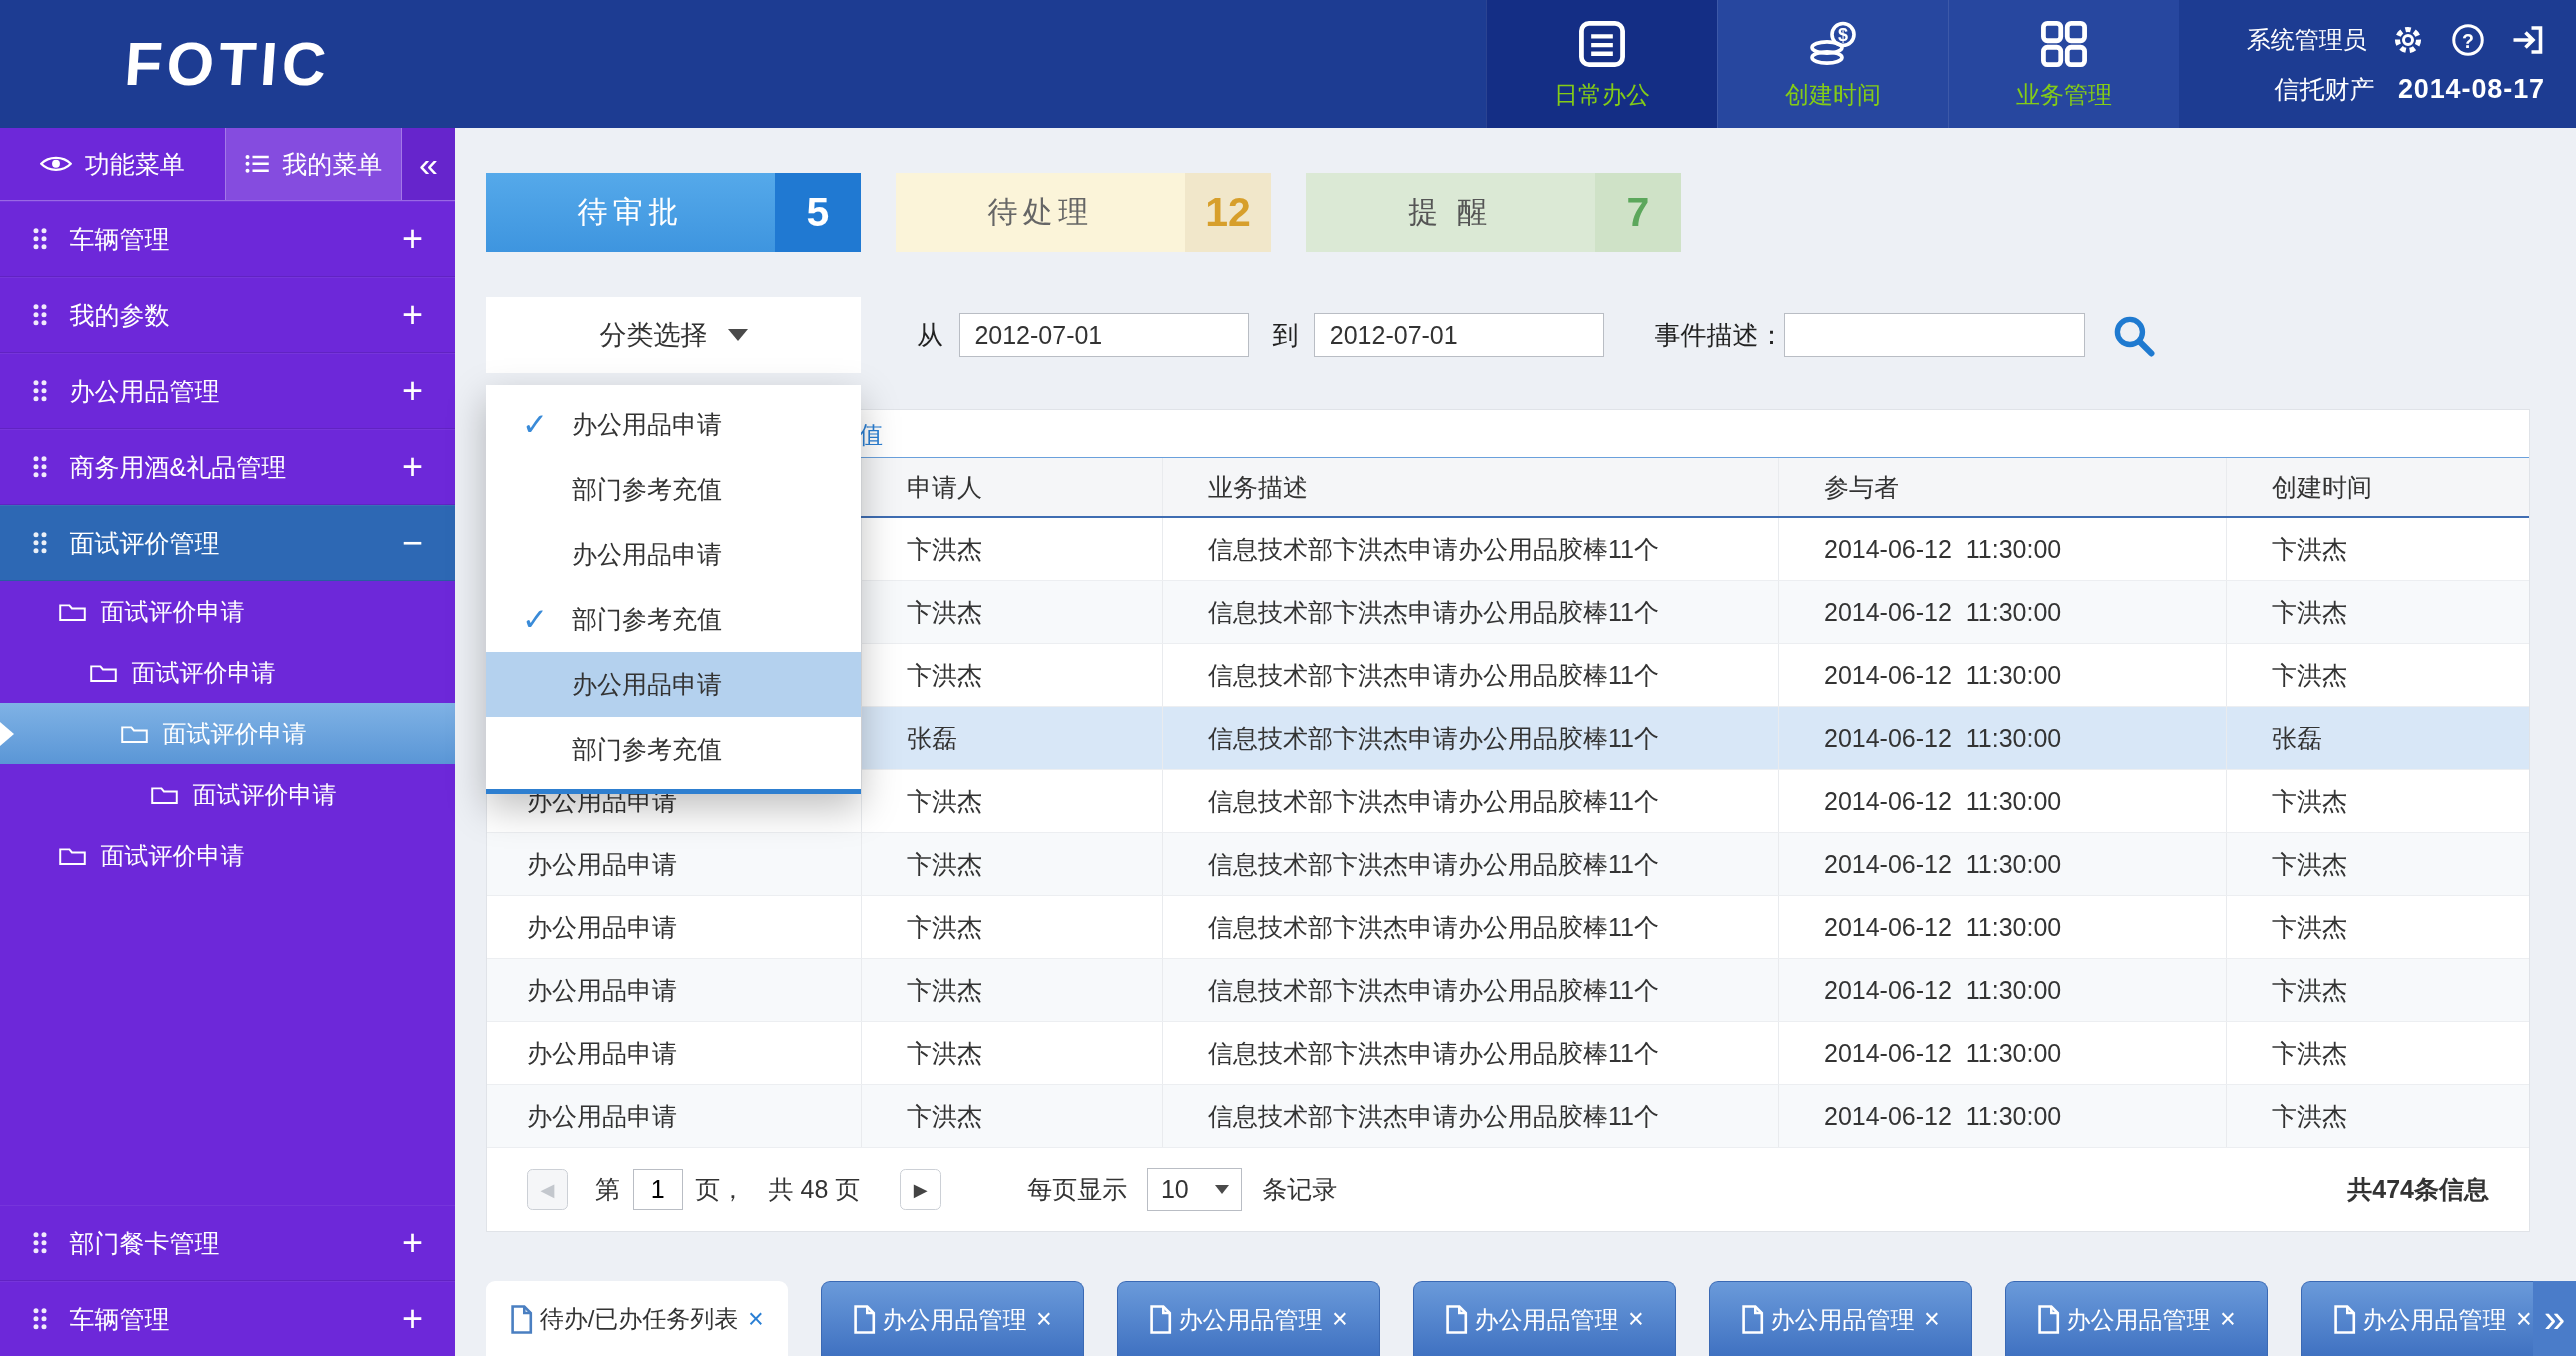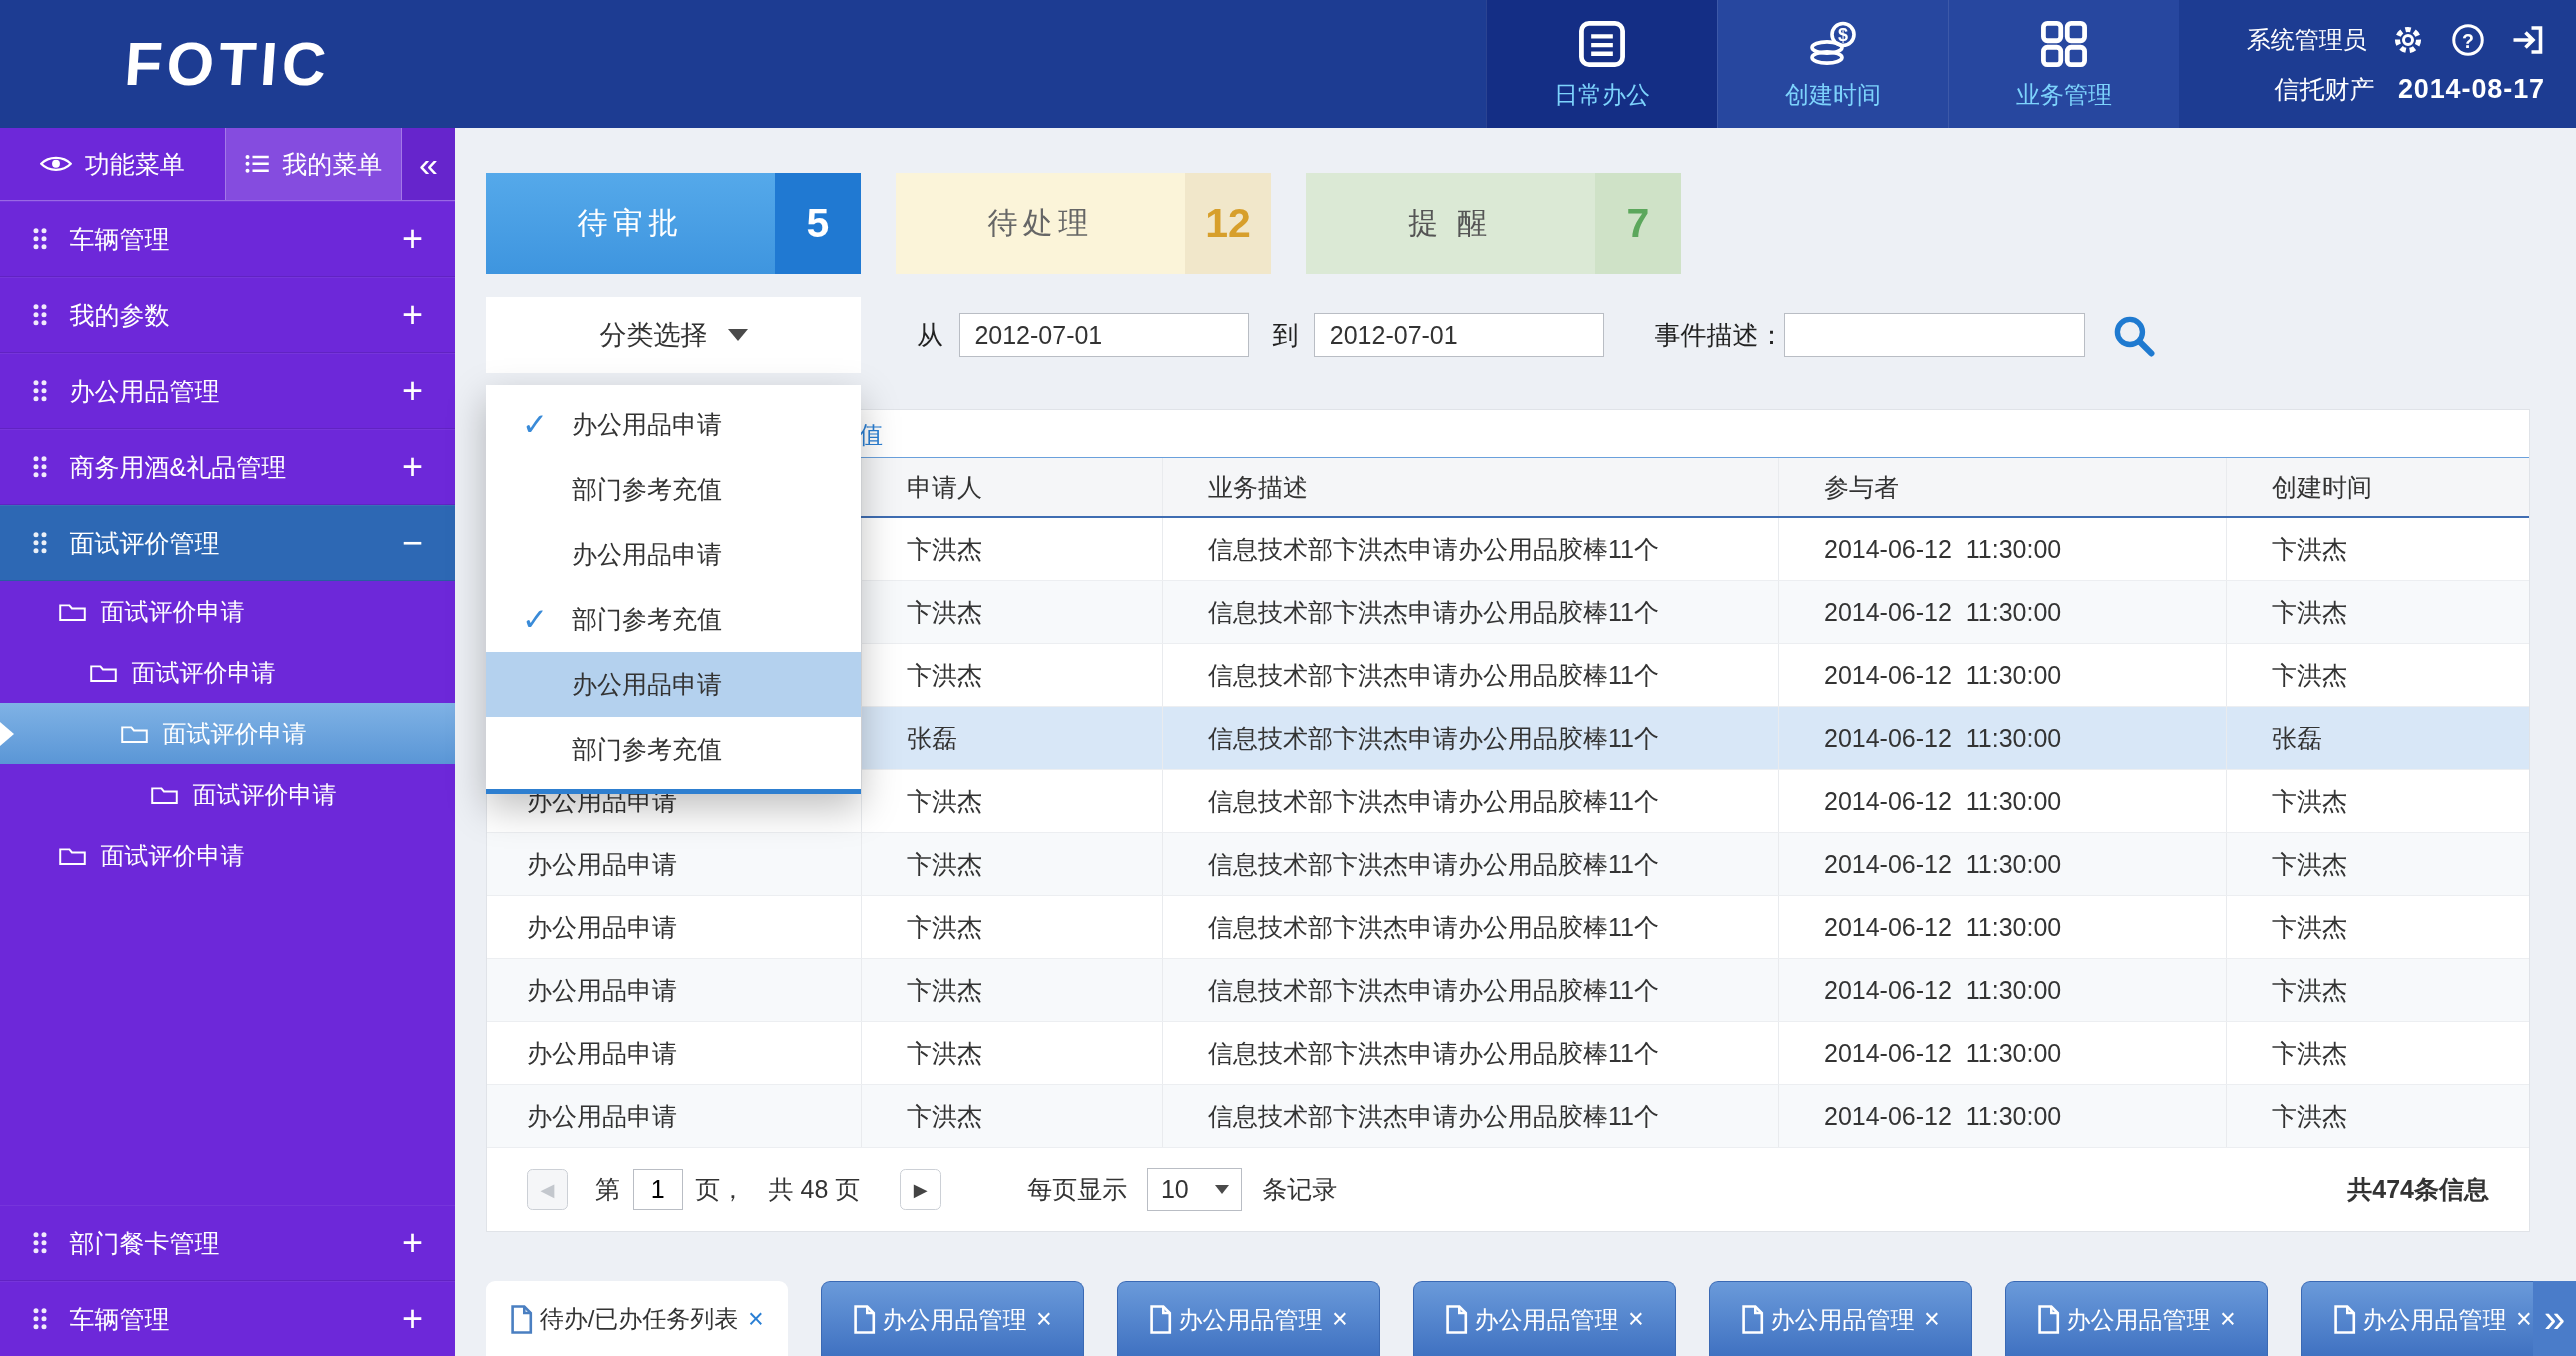--- a/index.html
+++ b/index.html
@@ -7,21 +7,21 @@
        font-family:"Liberation Sans","DejaVu Sans",sans-serif;font-size:25px;color:#333;}
 
   
   .header{position:absolute;left:0;top:0;width:100%;height:128px;background:#1d3c92;}
   .logo-box{position:absolute;left:0;top:0;width:455px;height:128px;display:flex;align-items:center;justify-content:center;}
   .logo{color:#fff;font-size:61px;font-weight:800;letter-spacing:4.5px;transform:skewX(-4deg);}
   .nav-tabs{position:absolute;left:1486px;top:0;height:128px;display:flex;}
   .nav-tab{width:230px;height:128px;display:flex;flex-direction:column;align-items:center;justify-content:center;gap:9px;
            background:#27479f;border-left:0.9px solid rgba(255,255,255,.10);cursor:pointer;}
   .nav-tab.active{background:#142e85;}
-  .nt-label{color:#7dd3fc;font-size:24px;}
+  .nt-label{color:#84cc16;font-size:24px;}
   .nav-ic{width:52px;height:52px;}
   .user-area{position:absolute;right:31px;top:0;height:128px;display:flex;flex-direction:column;justify-content:center;align-items:flex-end;gap:14.4px;color:#fff;}
   .user-row{display:flex;align-items:center;gap:23.4px;}
   .u-role{font-size:24px;} .u-dept{font-size:25px;}
   .u-date{font-size:27px;font-weight:bold;letter-spacing:0.9px;}
   .hicon{width:36px;height:36px;display:inline-flex;cursor:pointer;}
 
   
   .sidebar{position:absolute;left:0;top:128px;width:455px;height:1229px;background:#6d28d9;overflow:hidden;}
   .side-tabs{height:72px;display:flex;align-items:stretch;border-bottom:1.8px solid rgba(255,255,255,.30);}
@@ -39,21 +39,21 @@
   .lvl1{padding-left:59px}.lvl2{padding-left:90px}.lvl3{padding-left:121px}.lvl4{padding-left:151px}
   .tree-item.selected{background:linear-gradient(180deg,#7fb2e5,#5a96d6);}
   .tree-item.selected::before{content:"";position:absolute;left:0;top:50%;transform:translateY(-50%);
       border-top:12.6px solid transparent;border-bottom:12.6px solid transparent;border-left:14.4px solid #fff;}
   .tree-ic{display:inline-flex;}
   .side-bottom{position:absolute;left:0;bottom:0;width:100%;}
 
   
   .main{position:absolute;left:455px;top:128px;width:2121px;height:1229px;background:#edf0f5;}
   .cards{position:absolute;left:31px;top:45px;display:flex;gap:35px;}
-  .card{width:375px;height:101px;display:flex;cursor:pointer;}
+  .card{width:375px;height:79px;display:flex;cursor:pointer;}
   .card-label{flex:1;display:flex;align-items:center;justify-content:center;font-size:30px;letter-spacing:5.4px;}
   .card-num{width:86px;display:flex;align-items:center;justify-content:center;font-size:41px;font-weight:bold;}
   .card.blue{background:linear-gradient(180deg,#55a9ea,#3e95df);}
   .card.blue .card-label{color:#fff;}
   .card.blue .card-num{background:#2079d2;color:#fff;}
   .card.yellow{background:#fbf4d9;}
   .card.yellow .card-label{color:#666;}
   .card.yellow .card-num{background:#f1e7ca;color:#d79f2b;}
   .card.green{background:#dbe9d5;}
   .card.green .card-label{color:#555;}

